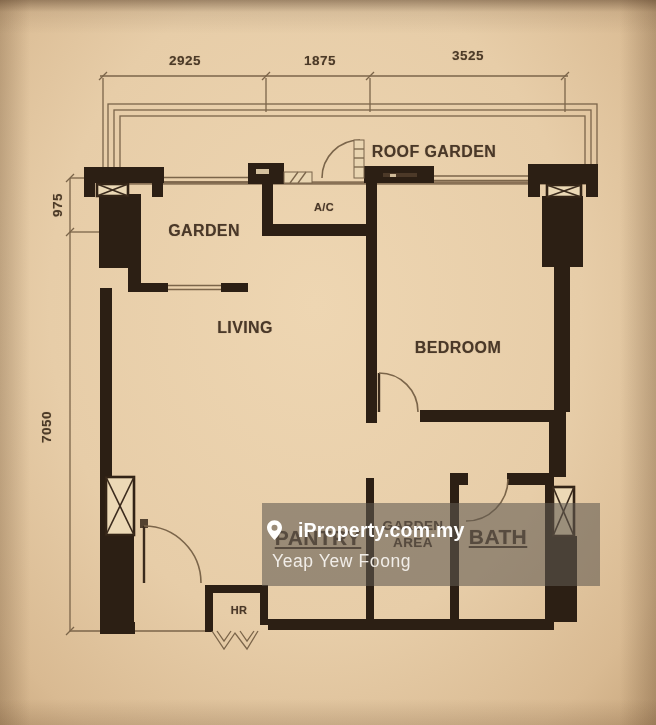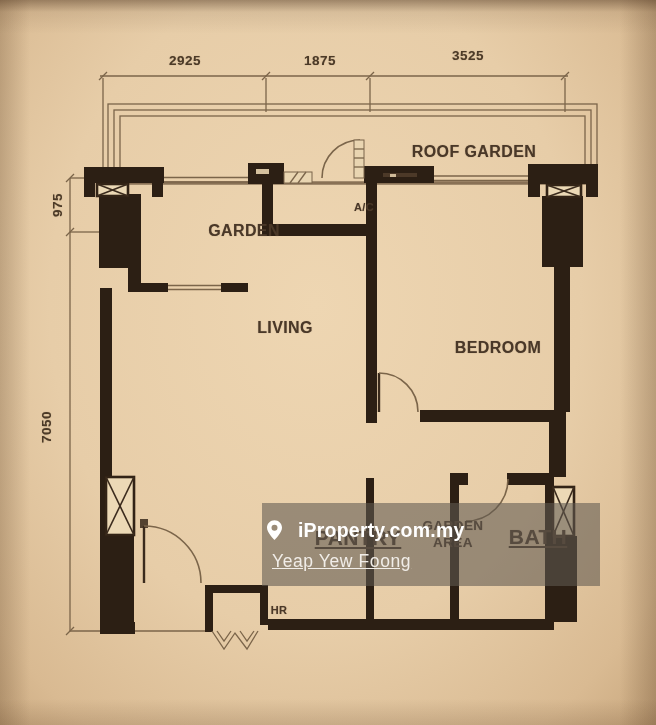--- a/index.html
+++ b/index.html
@@ -16,42 +16,42 @@
   svg .wall{fill:var(--wall);}
   svg .thin{stroke:var(--thin);stroke-width:1.3;fill:none;}
   svg .arc{stroke:var(--thin);stroke-width:1.6;fill:none;}
   svg .leaf{stroke:#3a2a1c;stroke-width:2.4;}
   svg .xline{stroke:#3b2b1d;stroke-width:1.6;}
   svg .xrect{fill:#ecd9b6;stroke:#3223160;stroke:#322316;stroke-width:2.6;}
   svg .hatch{fill:#e9d5b1;stroke:var(--thin);stroke-width:1;}
   .lbl{
     position:absolute;transform:translate(-50%,-50%);
     color:var(--ink);font-weight:700;font-size:16px;letter-spacing:.4px;
-    white-space:nowrap;text-shadow:0 0 1px rgba(74,56,40,.45);margin-left:40px;
+    white-space:nowrap;text-shadow:0 0 1px rgba(74,56,40,.45);
   }
   .lbl.small{font-size:11px;}
   .lbl.mid{font-size:21px;text-decoration:underline;}
   .lbl.wrap{white-space:normal;width:76px;text-align:center;line-height:1.25;font-size:13.5px;}
   .dim{
     position:absolute;transform:translate(-50%,-50%);
     color:#4c3a27;font-weight:700;font-size:13.5px;letter-spacing:.5px;white-space:nowrap;
     text-shadow:0 0 1px rgba(76,58,39,.4);
   }
   .dim.vert{transform:translate(-50%,-50%) rotate(-90deg);}
   .wm-band{
     position:absolute;left:262px;top:503px;width:338px;height:83px;
     background:var(--wmbg);
   }
   .wm-brand{
     position:absolute;left:267px;top:519px;height:22px;display:flex;align-items:center;gap:16px;
     color:var(--wmtx);font-weight:700;font-size:19.5px;letter-spacing:.2px;white-space:nowrap;
   }
   .wm-agent{
     position:absolute;left:272px;top:551px;
-    color:#f1ede8;font-weight:400;font-size:17.5px;letter-spacing:.6px;white-space:nowrap;text-decoration:underline;
+    color:#f1ede8;font-weight:400;font-size:17.5px;letter-spacing:.6px;white-space:nowrap;
   }
 </style>
 </head>
 <body>
 
 <div id="stage">
   <div id="plan-soft">
 
     <svg width="656" height="725" viewBox="0 0 656 725">
 

